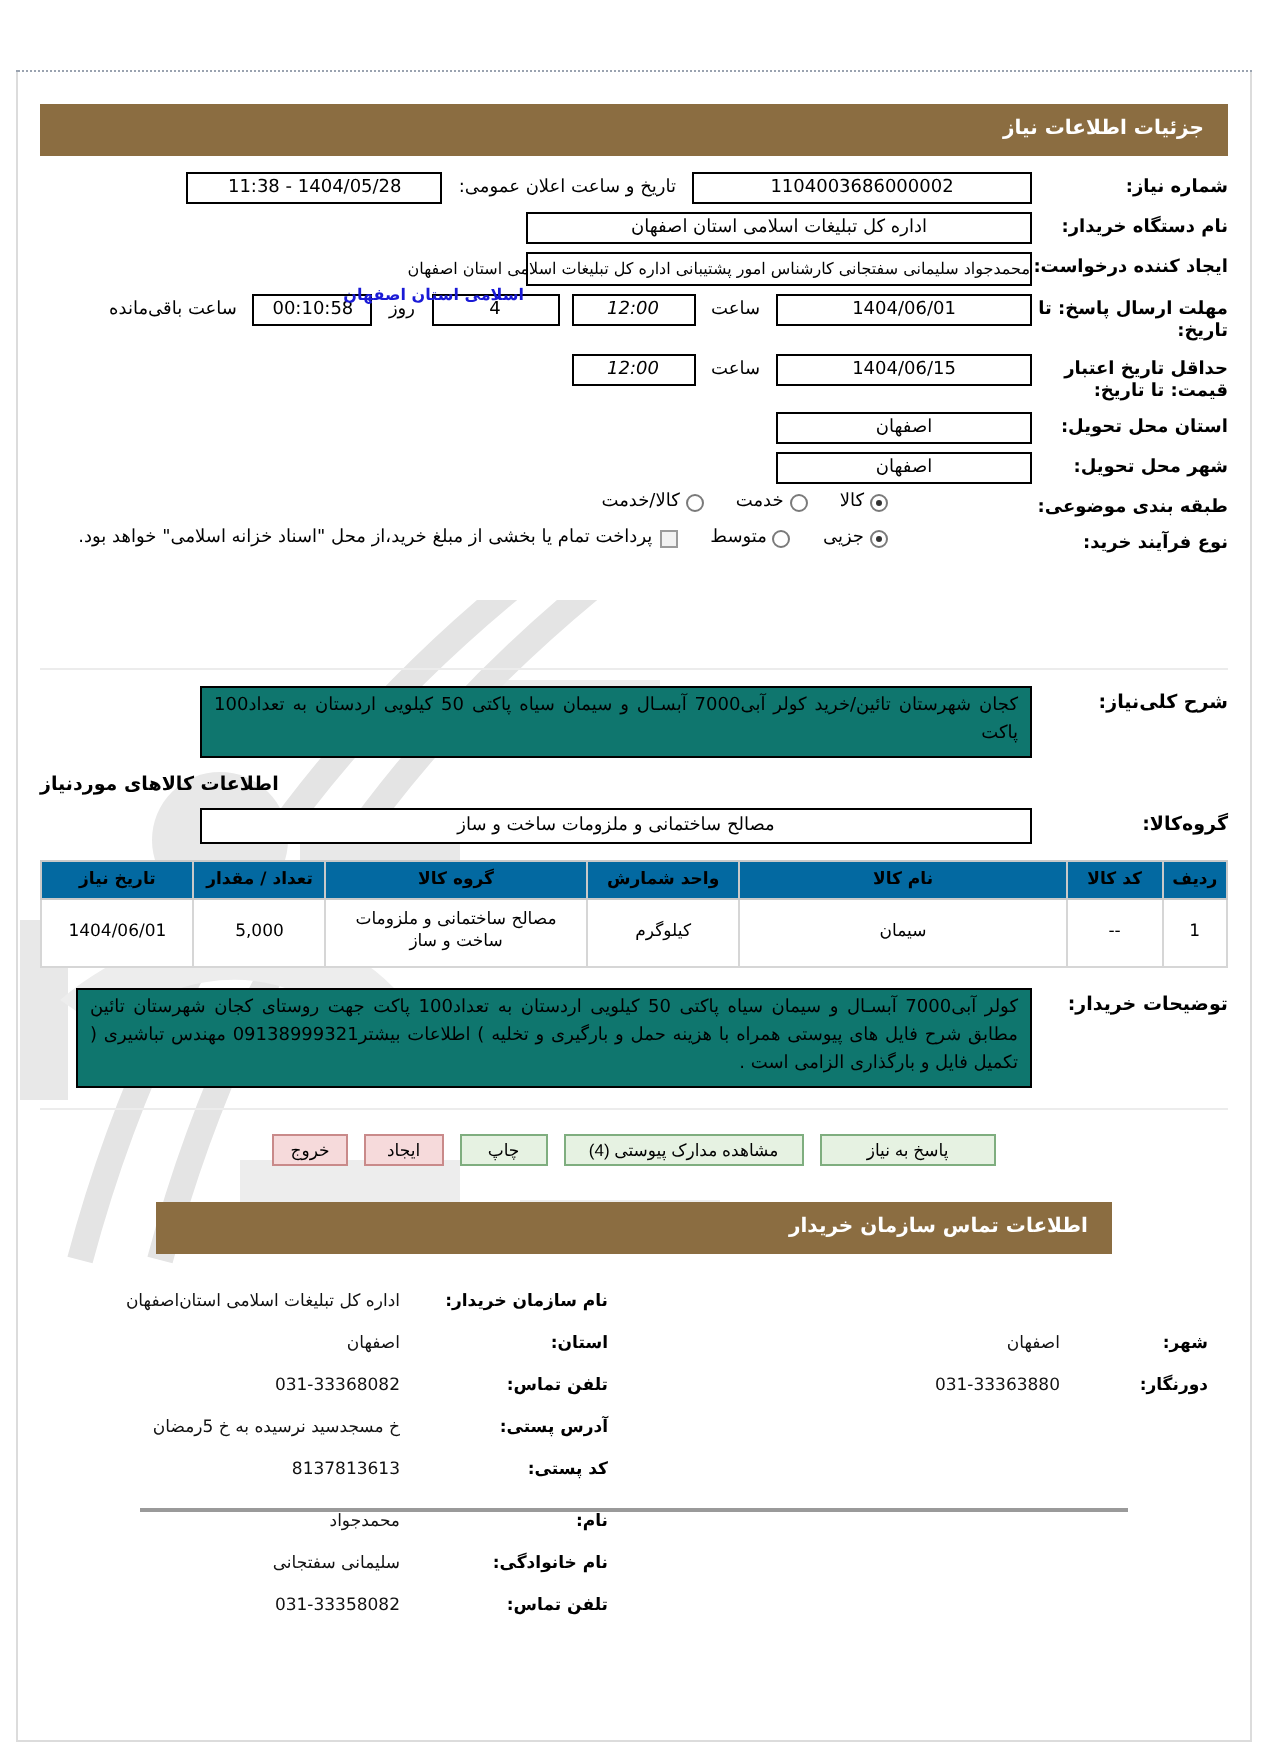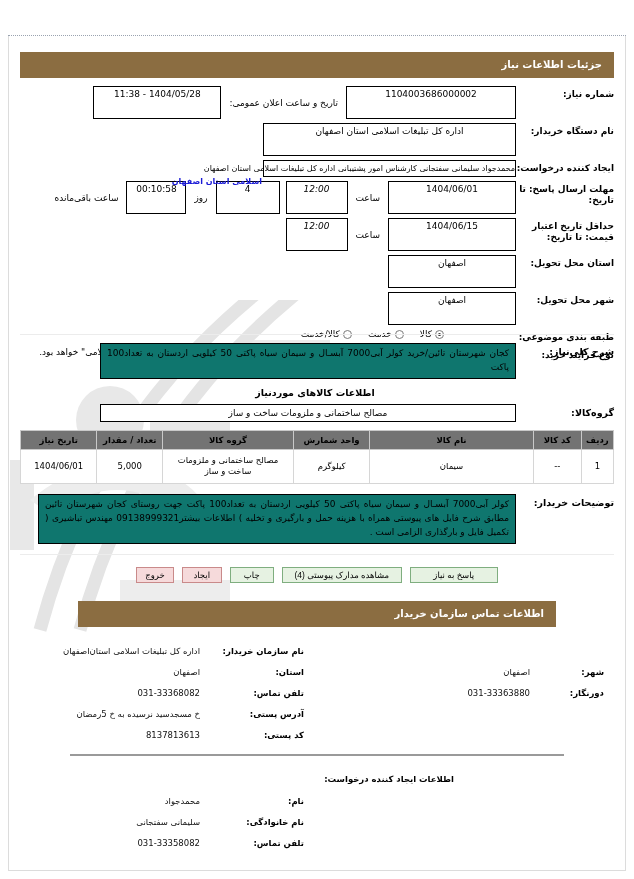--- a/index.html
+++ b/index.html
@@ -72,21 +72,21 @@
     font-size: 9px;
     font-weight: bold;
     padding-top: 3px;
     line-height: 1.25;
   }
   .fieldwrap { flex: 1 1 auto; display: flex; align-items: center; gap: 6px; }
 
   .box {
     border: 1px solid #000;
     background: #ffffff;
-    height: 33px;
+    height: 16px;
     line-height: 15px;
     padding: 0 5px;
     font-size: 9px;
     text-align: center;
     white-space: nowrap;
     overflow: hidden;
   }
   .box.wide   { width: 253px; }
   .box.mid    { width: 128px; }
   .box.time   { width: 62px; font-style: italic; }
@@ -152,32 +152,32 @@
     padding: 3px 6px;
     font-size: 9px;
     line-height: 1.55;
     text-align: justify;
   }
   .sec-divider { border-top: 1px solid #ececec; margin: 6px 0; }
 
   .section-head {
     font-size: 9.5px; font-weight: bold;
     margin: 8px 0 6px 0;
-    text-align: center;
+    text-align: left;
   }
 
   
   table.goods {
     width: 100%;
     border-collapse: collapse;
     font-size: 8.5px;
     background: #fff;
   }
   table.goods th {
-    background: #737373;
+    background: #0369a1;
     border: 1px solid #c9c9c9;
     font-weight: bold;
     padding: 4px 3px;
     text-align: center;
     white-space: nowrap;
   }
   table.goods td {
     border: 1px solid #d6d6d6;
     padding: 5px 3px;
     text-align: center;
@@ -492,21 +492,20 @@
     <div class="crow">
       <div class="c-left"></div>
       <div class="c-right">
         <div class="clbl">کد پستی:</div>
         <div class="cval">8137813613</div>
       </div>
     </div>
 
     <div class="hr-thick"></div>
 
-    <div class="creator-head">اطلاعات ایجاد کننده درخواست:</div>
 
     <div class="crow">
       <div class="c-left"></div>
       <div class="c-right">
         <div class="clbl">نام:</div>
         <div class="cval">محمدجواد</div>
       </div>
     </div>
 
     <div class="crow">

